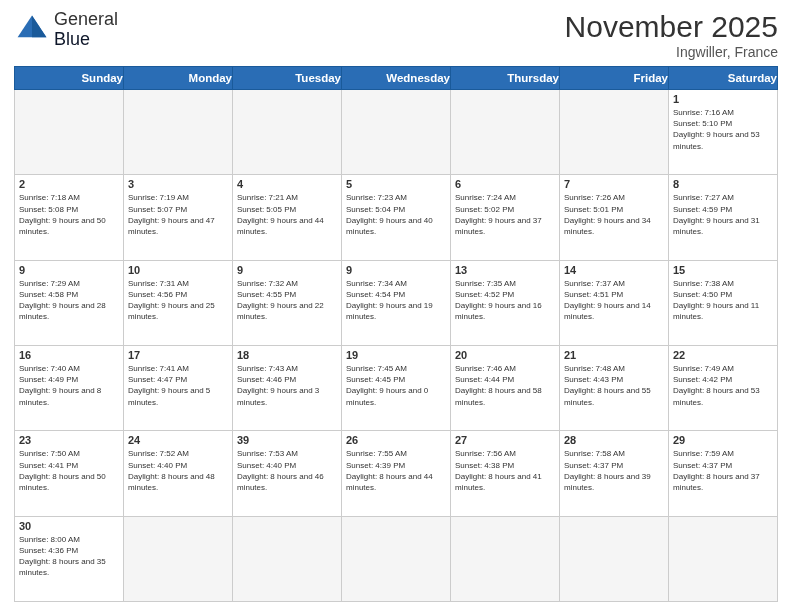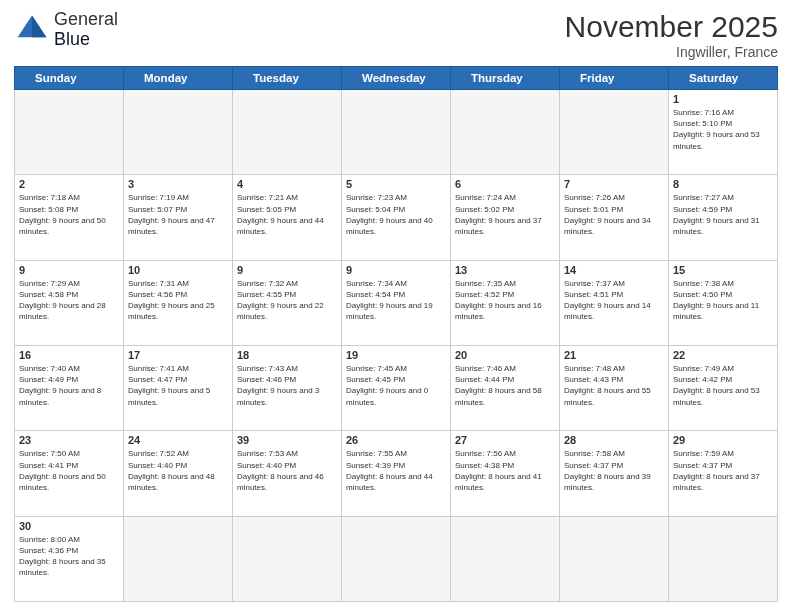--- a/index.html
+++ b/index.html
@@ -57,23 +57,23 @@
       width: 100%;
       border-collapse: collapse;
       table-layout: fixed;
       height: 100%;
     }
     .cal-table thead tr th {
       background: #2a6db5;
       color: #fff;
       font-size: 11.5px;
       font-weight: bold;
-      padding: 5px 20px;
+      padding: 5px 0;
       border: 1px solid #1a5a9a;
-      text-align: left;
+      text-align: right;
     }
     .cal-table tbody tr td {
       border: 1px solid #ccc;
       vertical-align: top;
       padding: 3px 4px;
       font-size: 8.5px;
       color: #333;
       background: #fff;
       width: 14.285%;
     }

